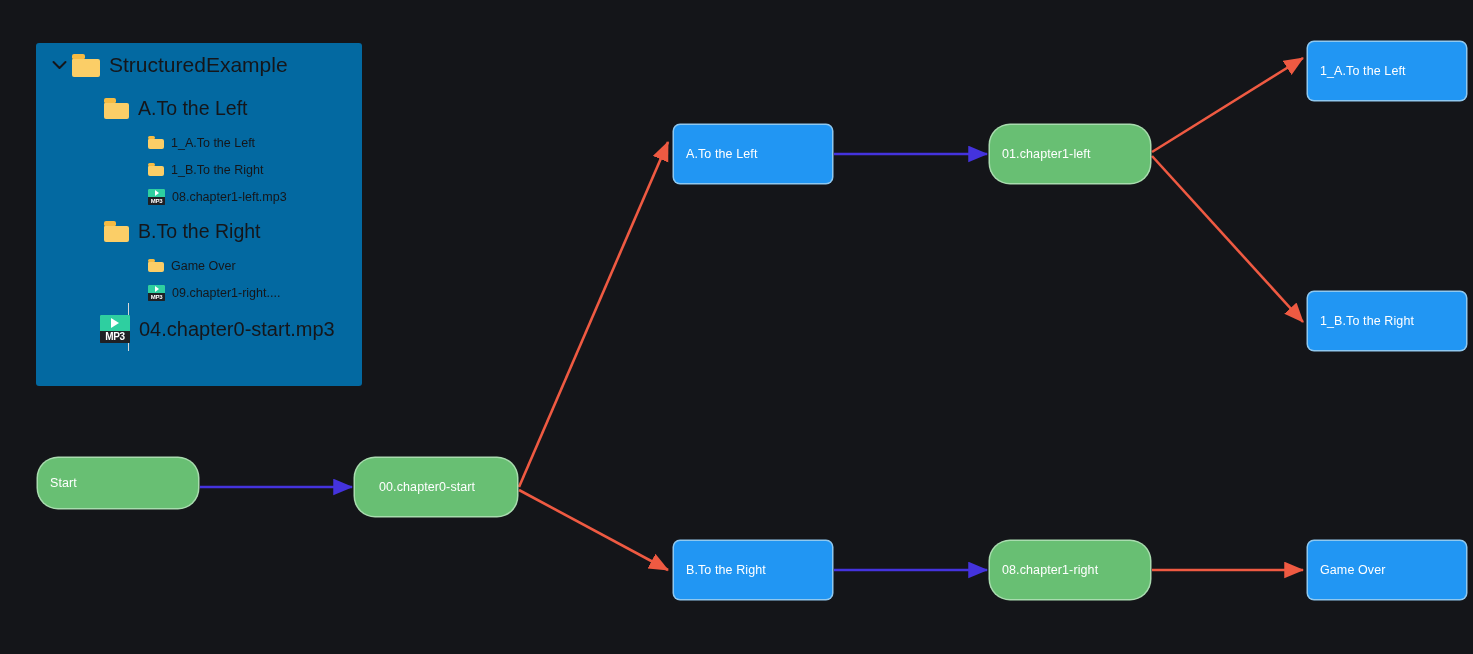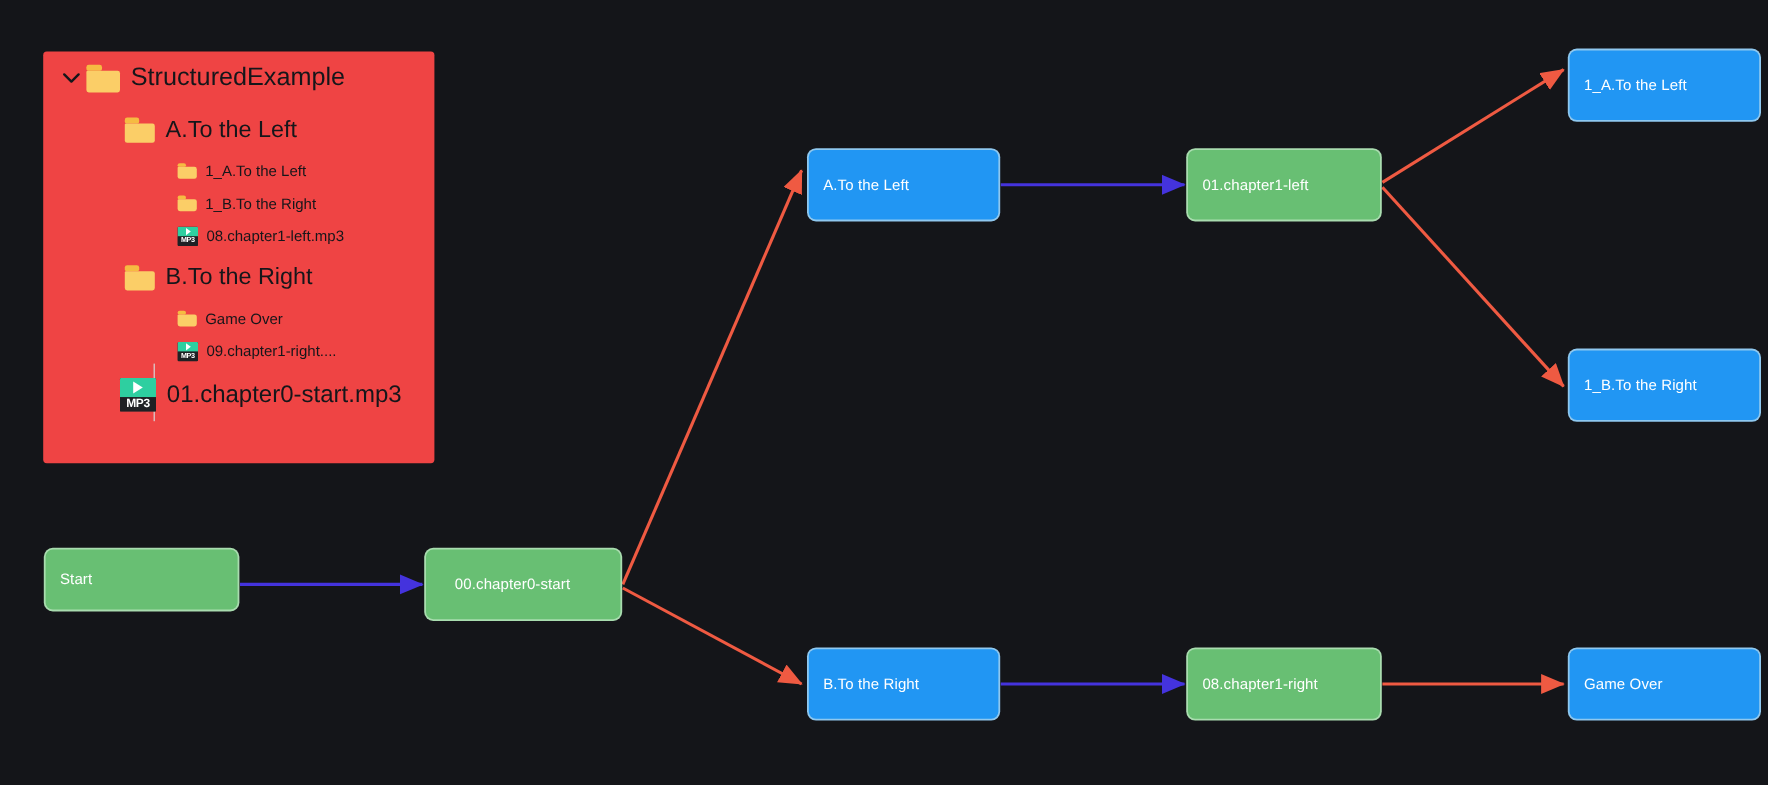--- a/index.html
+++ b/index.html
@@ -18,21 +18,21 @@
     -webkit-font-smoothing: antialiased;
   }
 
   
   #file-panel {
     position: absolute;
     left: 36px;
     top: 43px;
     width: 326px;
     height: 343px;
-    background: #ef4444;
+    background: #0369a1;
     border-radius: 3px;
     overflow: hidden;
   }
   .tree {
     position: relative;
     padding: 0;
     margin: 0;
     list-style: none;
   }
   .tree-row {
@@ -184,20 +184,21 @@
     color: #ffffff;
     font-size: 12.5px;
     font-weight: 500;
     padding-left: 12px;
     letter-spacing: 0.1px;
     z-index: 3;
   }
   .node.green {
     background: #68bf73;
     box-shadow: 0 0 0 1.5px #a9dcaf;
+    border-radius: 20px;
   }
   .node.blue {
     background: #2196f3;
     box-shadow: 0 0 0 1.5px #8fc8ef;
   }
 </style>
 </head>
 <body>
 
 <svg id="flow-svg" viewBox="0 0 1473 654">
@@ -340,17 +341,17 @@
       <span>09.chapter1-right....</span>
     </li>
 
     <li class="tree-row row-mp3-root">
       <span class="ico-mp3 m-lg">
         <span class="top">
             <span class="tri"></span>
           </span>
         <span class="bot">MP3</span>
       </span>
-      <span>01.chapter0-start.mp3</span>
+      <span>04.chapter0-start.mp3</span>
     </li>
 
   </ul>
 </div>
 
 </body></html>

